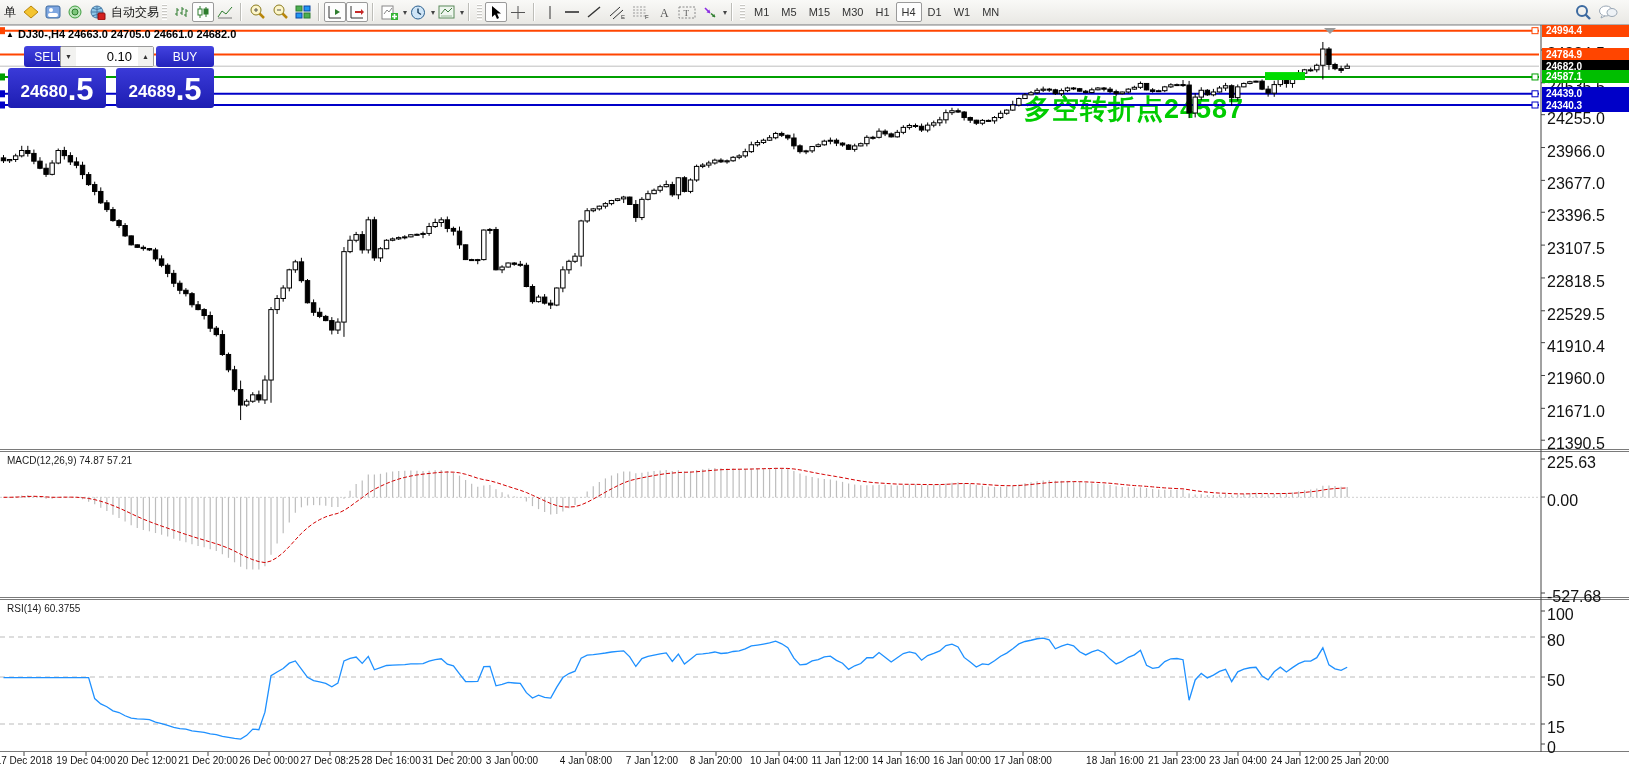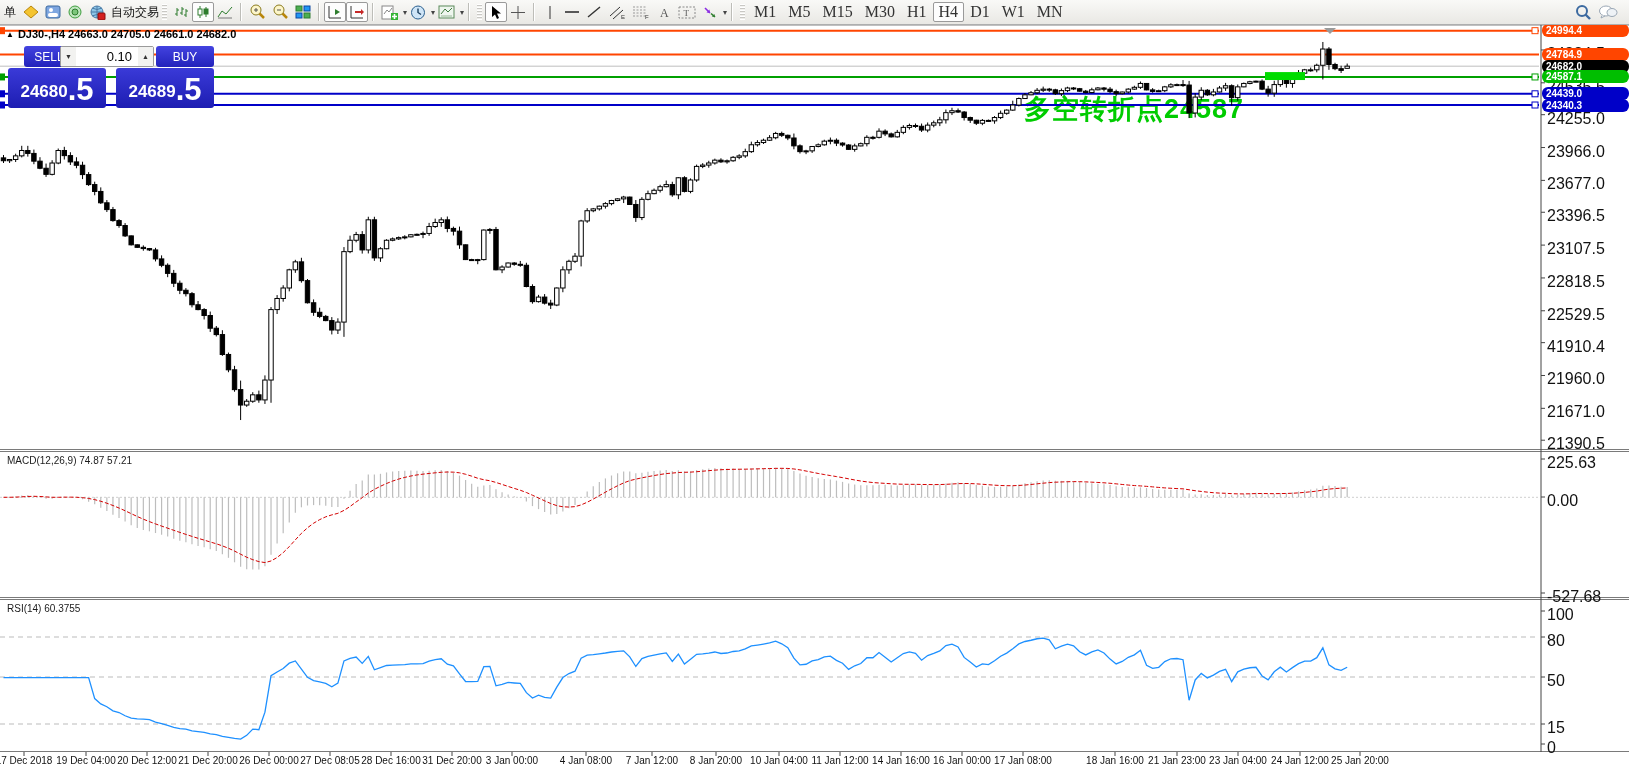--- a/index.html
+++ b/index.html
@@ -9,36 +9,36 @@
   #toolbar{position:absolute;left:0;top:0;width:1629px;height:25px;
     background:linear-gradient(#f9f9f7,#e9e8e4);border-bottom:1px solid #aeaeae;
     display:flex;align-items:center;padding:0 2px;box-sizing:border-box;z-index:50;}
   .grip{width:5px;height:16px;margin:0 3px;
     background:repeating-linear-gradient(#fff 0 1px,#c9c8c4 1px 2px,transparent 2px 3px);}
   .sep{width:1px;height:18px;background:#bdbdb8;border-right:1px solid #fff;margin:0 4px;}
   .tbtn{min-width:22px;height:20px;display:flex;align-items:center;justify-content:center;
     border:1px solid transparent;border-radius:2px;padding:0 2px;box-sizing:border-box;color:#222;}
   .tbtn.pressed{background:#fdfdfd;border:1px solid #9a9a9a;}
   .tbtn svg{display:block}
-  .tftext{font-size:16px;color:#333;padding:0 5px;font-family:Liberation Serif, serif;text-align:center;}
+  .tftext{font-size:11px;color:#333;padding:0 5px;font-family:Liberation Sans, sans-serif;text-align:center;}
   .menuchar{font-size:12px;color:#111;padding:0 4px 0 2px;}
   .atlabel{font-size:12px;color:#111;margin-left:2px;}
   .caret{font-size:8px;color:#444;margin-left:2px;}
   #tf-group{display:flex;align-items:center;}
   #toolbar-right{margin-left:auto;display:flex;align-items:center;margin-right:6px;}
   
   #workspace{position:absolute;left:0;top:25px;width:1629px;height:745px;background:#fff;}
   #annotation{position:absolute;left:1024px;top:66px;z-index:1;
     font-size:27px;font-weight:bold;letter-spacing:1px;white-space:nowrap;
     font-family:"Liberation Sans",sans-serif;}
   #chart-svg{position:absolute;left:0;top:0;z-index:2;}
   #overlay{position:absolute;left:0;top:0;width:1629px;height:745px;z-index:3;pointer-events:none;}
   .ptick{position:absolute;left:1547px;font-size:16px;color:#111;white-space:nowrap;}
   .pmarker{position:absolute;left:1542px;width:87px;height:13px;color:#fff;
-    font-size:10px;font-weight:bold;padding:0 0 0 4px;box-sizing:border-box;line-height:13px;white-space:nowrap;border-radius:6px;}
+    font-size:10px;font-weight:bold;padding:0 0 0 4px;box-sizing:border-box;line-height:13px;white-space:nowrap;}
   .ttick{position:absolute;top:730px;width:90px;text-align:center;font-size:10px;color:#111;white-space:nowrap;}
   .paneltag{position:absolute;font-size:10px;color:#1a1a1a;z-index:3;}
   #hdr{position:absolute;left:6px;top:3px;z-index:3;font-size:11px;font-weight:bold;color:#000;
     display:flex;align-items:center;gap:4px;}
   #hdr .tri{font-size:8px;}
   
   #oneclick{position:absolute;left:8px;top:21px;width:206px;height:62px;z-index:4;font-family:"Liberation Sans",sans-serif;}
   .ocbtn{position:absolute;background:linear-gradient(#4343e0,#2222bb);color:#fff;
     display:flex;align-items:center;justify-content:center;font-size:12px;border-radius:3px;}
   #sell-btn{left:0;top:0;width:50px;height:21px;margin-left:16px;}
@@ -1029,21 +1029,21 @@
       <div class="ptick" style="top: 581px;">100</div>
       <div class="ptick" style="top: 607px;">80</div>
       <div class="ptick" style="top: 647px;">50</div>
       <div class="ptick" style="top: 694px;">15</div>
       <div class="ptick" style="top: 714px;">0</div>
       <div class="ttick" style="left: -21px;">17 Dec 2018</div>
       <div class="ttick" style="left: 41px;">19 Dec 04:00</div>
       <div class="ttick" style="left: 102px;">20 Dec 12:00</div>
       <div class="ttick" style="left: 163px;">21 Dec 20:00</div>
       <div class="ttick" style="left: 224px;">26 Dec 00:00</div>
-      <div class="ttick" style="left: 285px;">27 Dec 08:05</div>
+      <div class="ttick" style="left: 285px;">27 Dec 08:25</div>
       <div class="ttick" style="left: 346px;">28 Dec 16:00</div>
       <div class="ttick" style="left: 407px;">31 Dec 20:00</div>
       <div class="ttick" style="left: 467px;">3 Jan 00:00</div>
       <div class="ttick" style="left: 541px;">4 Jan 08:00</div>
       <div class="ttick" style="left: 607px;">7 Jan 12:00</div>
       <div class="ttick" style="left: 671px;">8 Jan 20:00</div>
       <div class="ttick" style="left: 734px;">10 Jan 04:00</div>
       <div class="ttick" style="left: 795px;">11 Jan 12:00</div>
       <div class="ttick" style="left: 856px;">14 Jan 16:00</div>
       <div class="ttick" style="left: 917px;">16 Jan 00:00</div>

